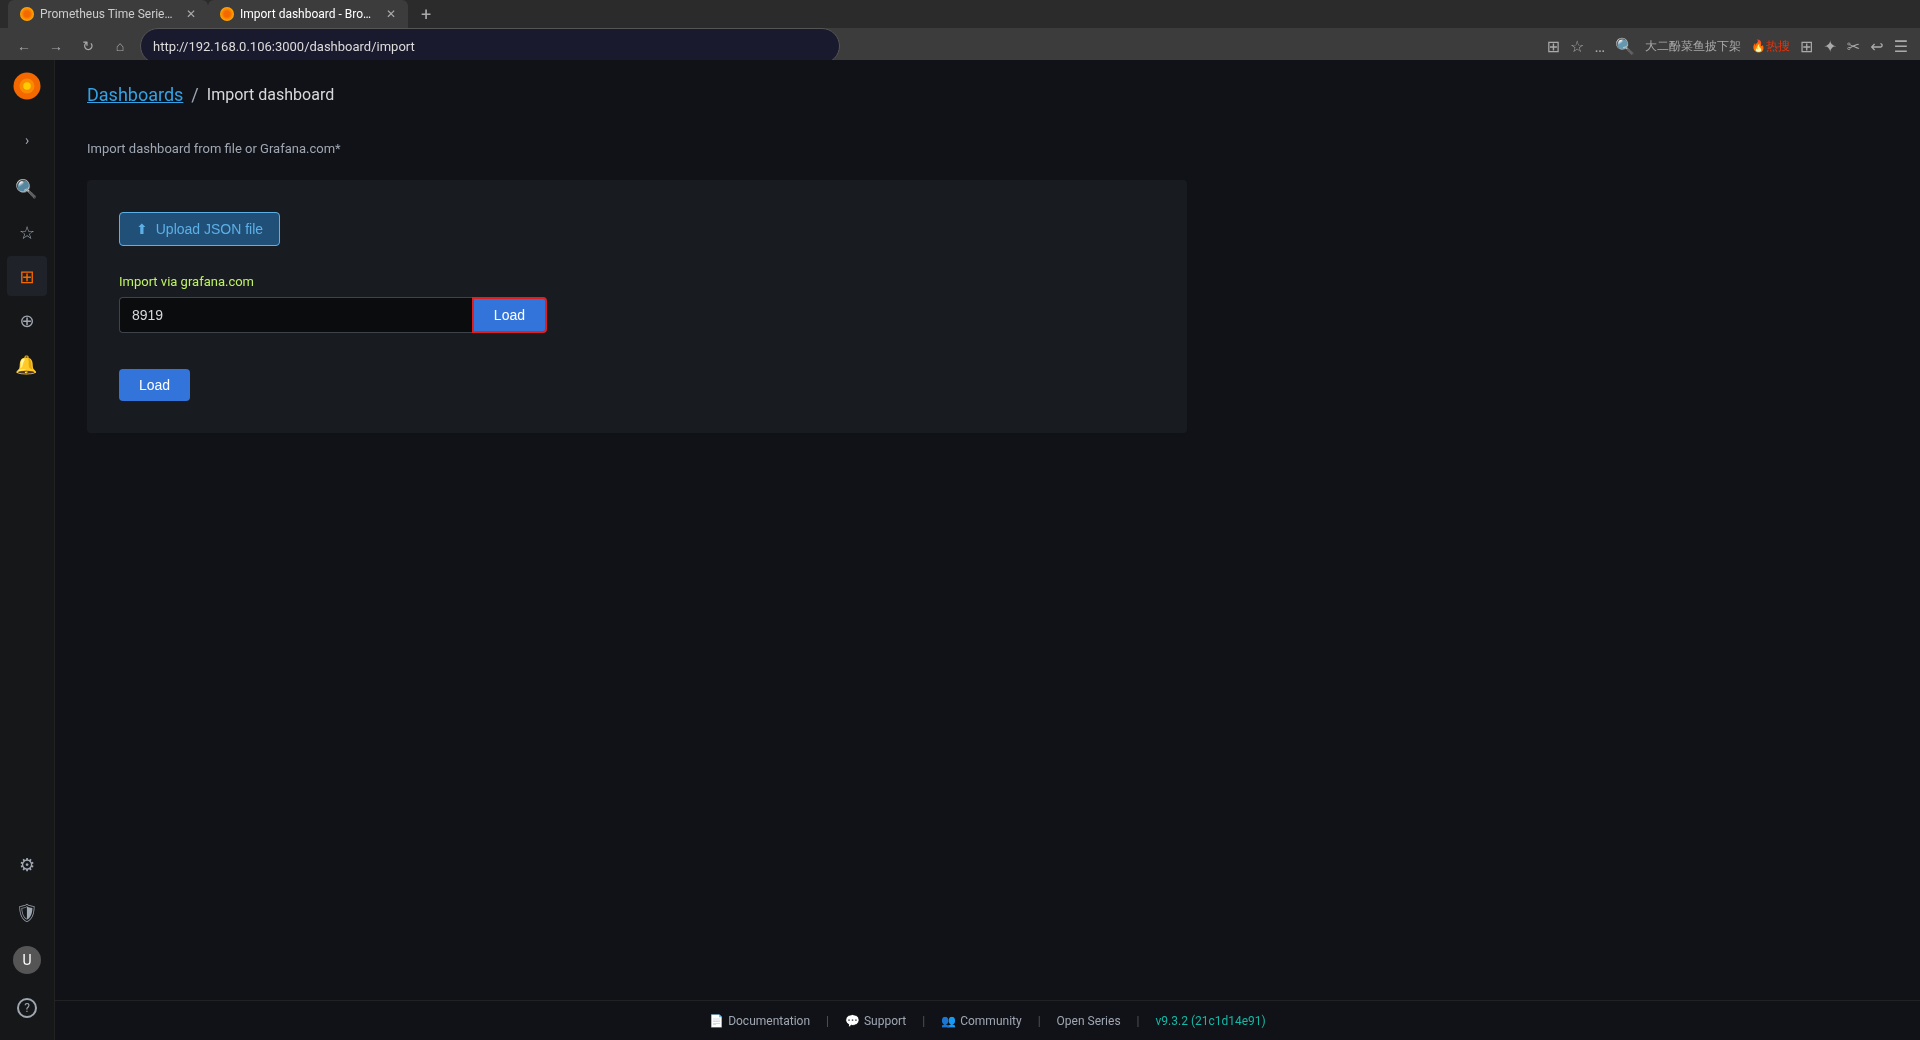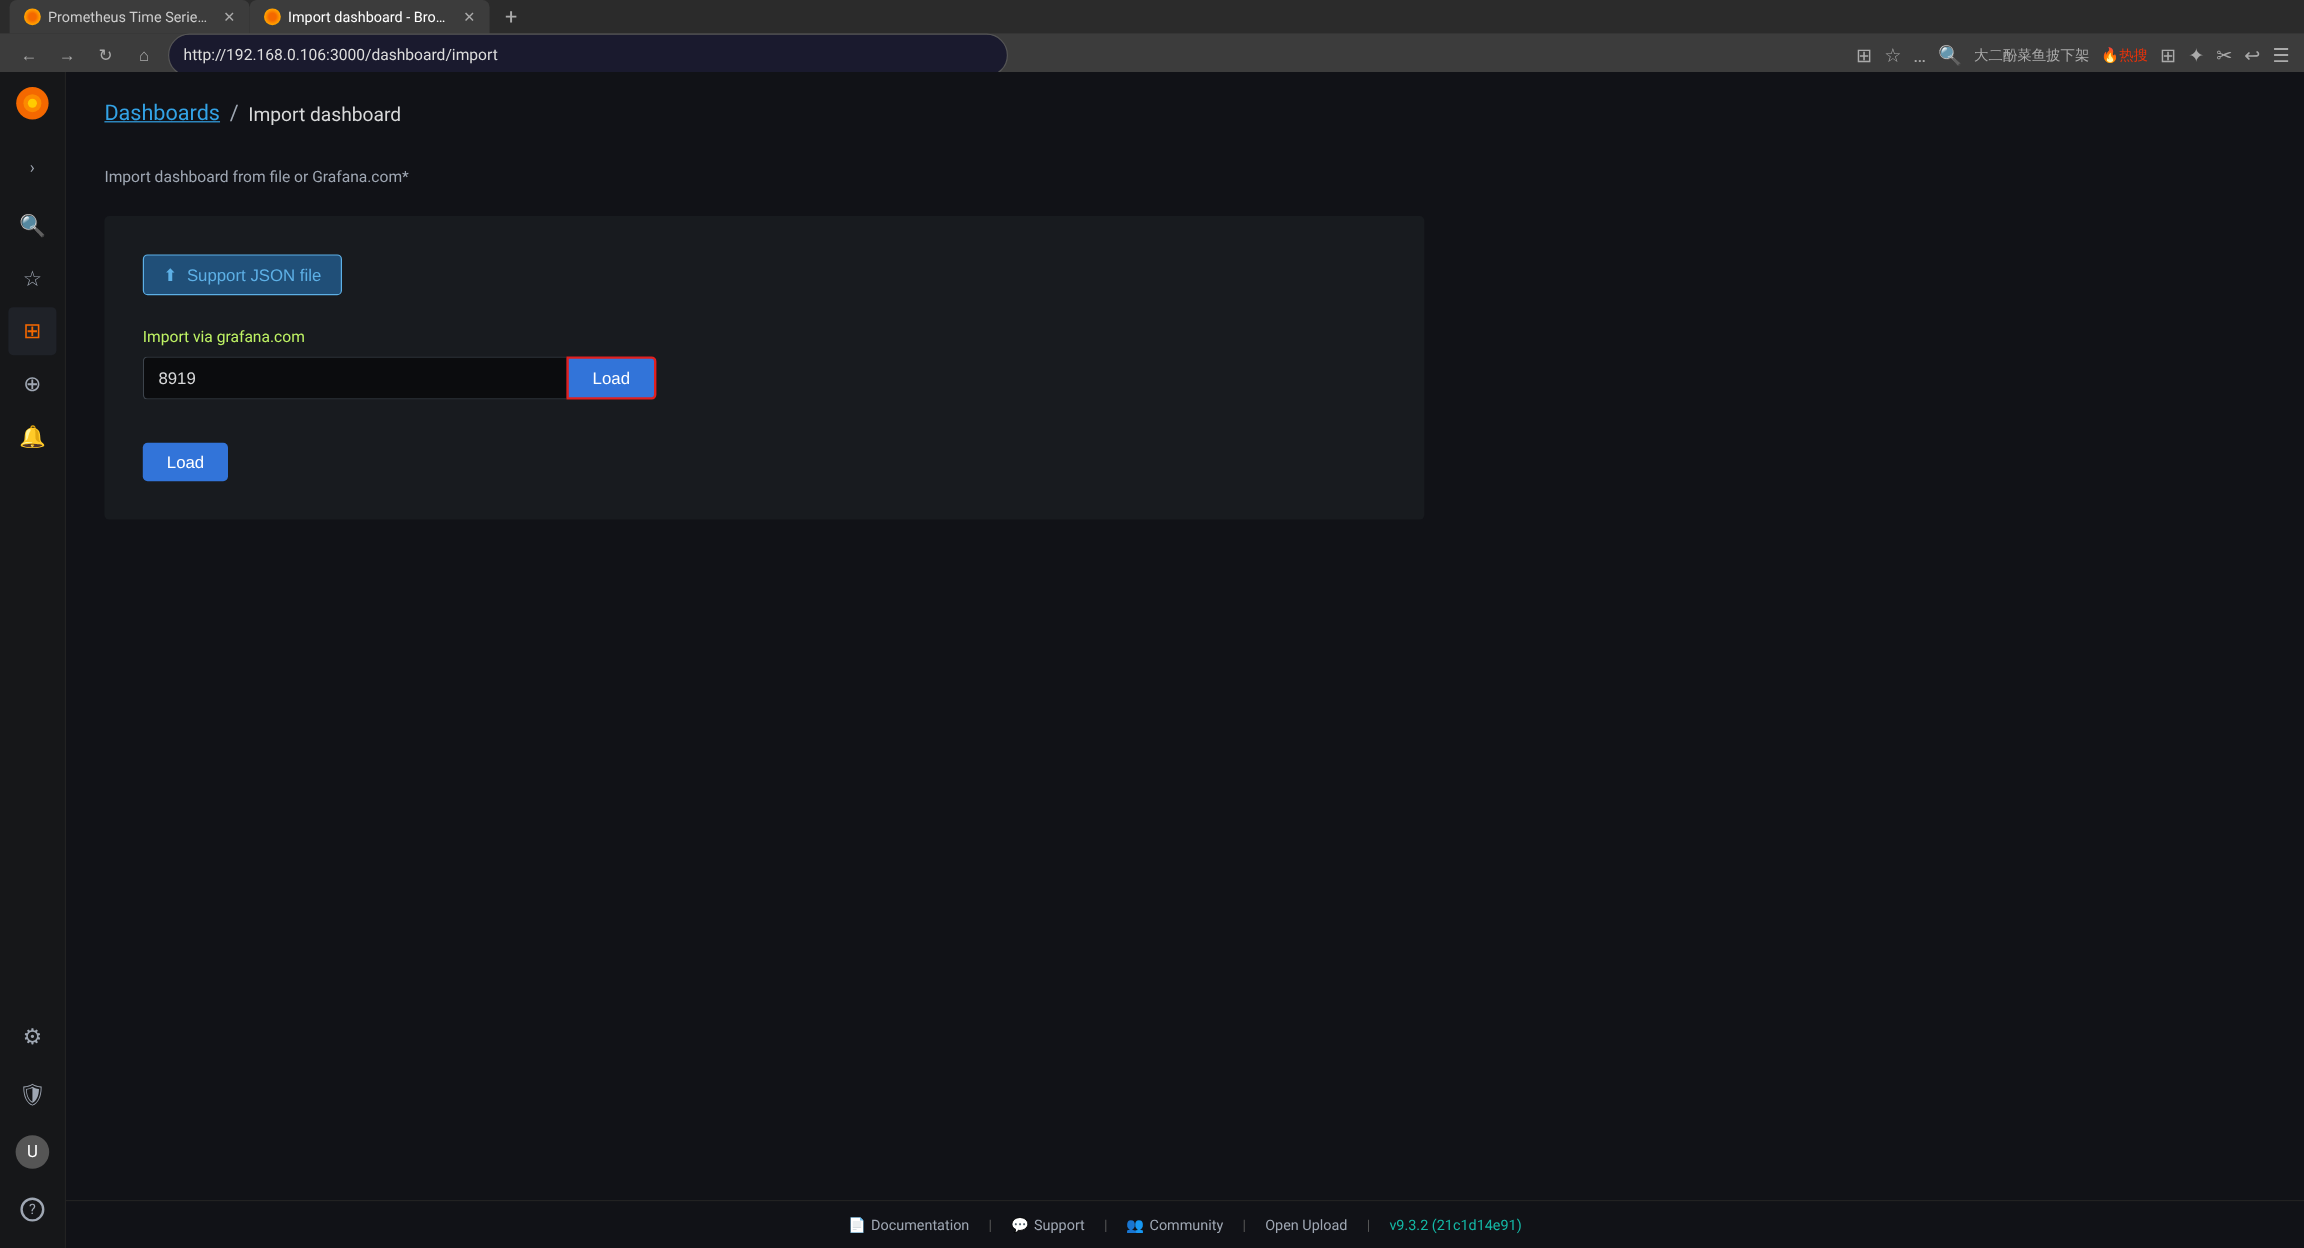--- a/index.html
+++ b/index.html
@@ -187,21 +187,21 @@
       overflow-y: auto;
       padding: 24px 32px;
       background: #111217;
     }
 
     .page-header {
       margin-bottom: 24px;
     }
     .breadcrumb {
       display: flex;
-      align-items: flex-end;
+      align-items: center;
       gap: 8px;
       margin-bottom: 6px;
     }
     .breadcrumb-link {
       color: #33a2e5;
       font-size: 18px;
       text-decoration: underline;
       cursor: pointer;
     }
     .breadcrumb-sep {
@@ -419,21 +419,21 @@
           <span class="breadcrumb-sep">/</span>
           <span class="breadcrumb-current">Import dashboard</span>
         </div>
         <div class="page-subtitle">Import dashboard from file or Grafana.com*</div>
       </div>
 
       <div class="import-card">
         
         <button class="upload-btn">
           <span>⬆</span>
-          <span>Support JSON file</span>
+          <span>Upload JSON file</span>
         </button>
 
         
         <div class="form-section">
           <label class="form-label">Import via grafana.com</label>
           <div class="grafana-import-row">
             <input type="text" class="grafana-input" value="8919" style="">
             <button class="load-btn-primary">Load</button>
           </div>
         </div>
@@ -455,19 +455,19 @@
         <span>💬</span>
         <span>Support</span>
       </span>
       <span class="footer-sep">|</span>
       <span class="footer-link">
         <span>👥</span>
         <span>Community</span>
       </span>
       <span class="footer-sep">|</span>
       <span class="footer-link">
-        <span>Open Upload</span>
+        <span>Open Series</span>
       </span>
       <span class="footer-sep">|</span>
       <span class="footer-version">v9.3.2 (21c1d14e91)</span>
     </div>
   </div>
 </div>
 
 </body></html>

